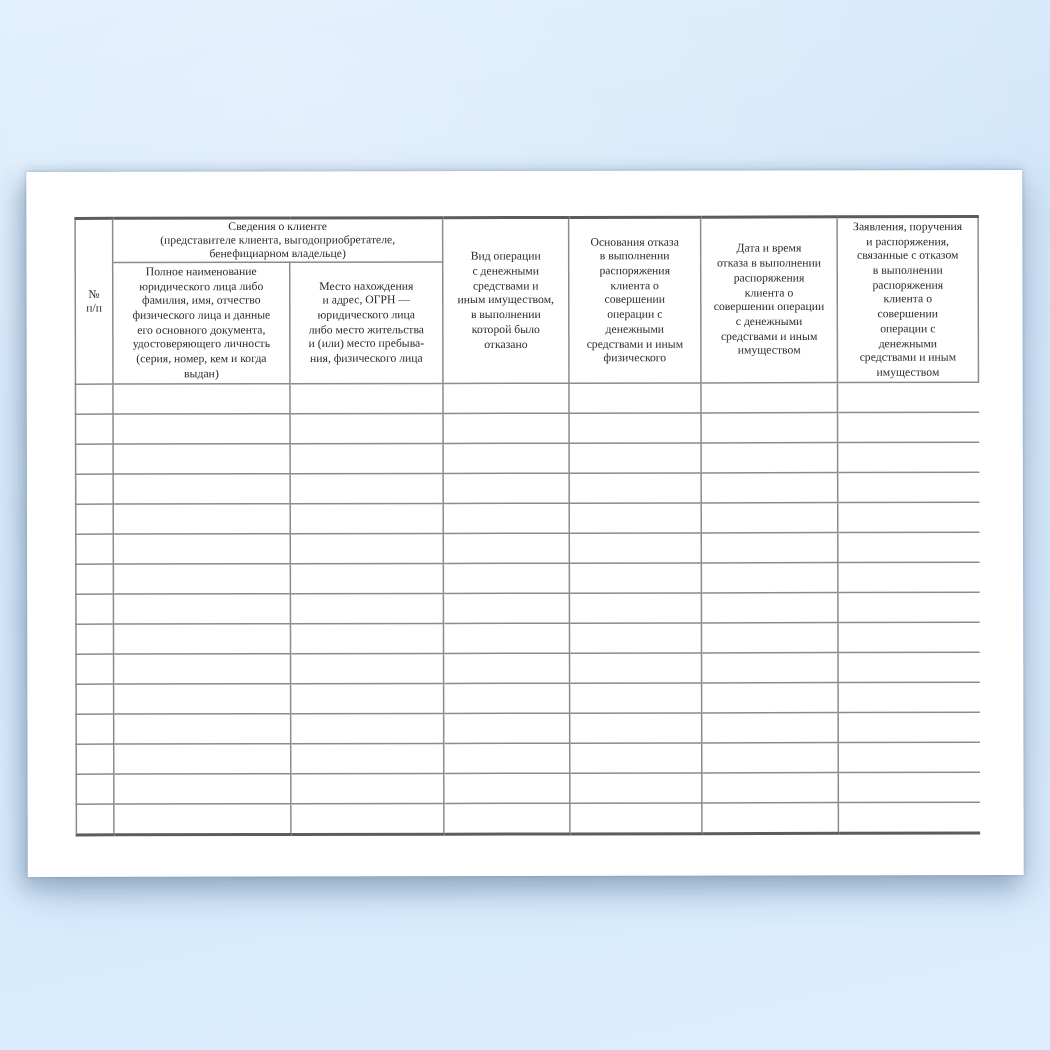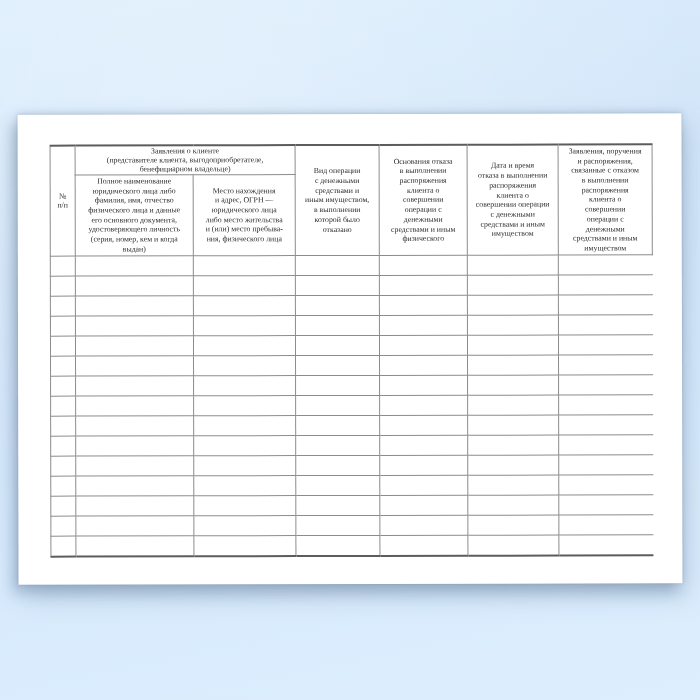--- a/index.html
+++ b/index.html
@@ -62,21 +62,21 @@
         <col style="width:102px">
         <col style="width:84px">
         <col style="width:88px">
         <col style="width:91px">
         <col style="width:94px">
       </colgroup>
       <thead>
         <tr class="group-row">
           <th rowspan="2">№
 п/п</th>
-          <th colspan="2" class="group-th">Заявления о клиенте
+          <th colspan="2" class="group-th">Сведения о клиенте
 (представителе клиента, выгодоприобретателе,
 бенефициарном владельце)</th>
           <th rowspan="2">Вид операции
 с денежными
 средствами и
 иным имуществом,
 в выполнении
 которой было
 отказано</th>
           <th rowspan="2">Основания отказа

